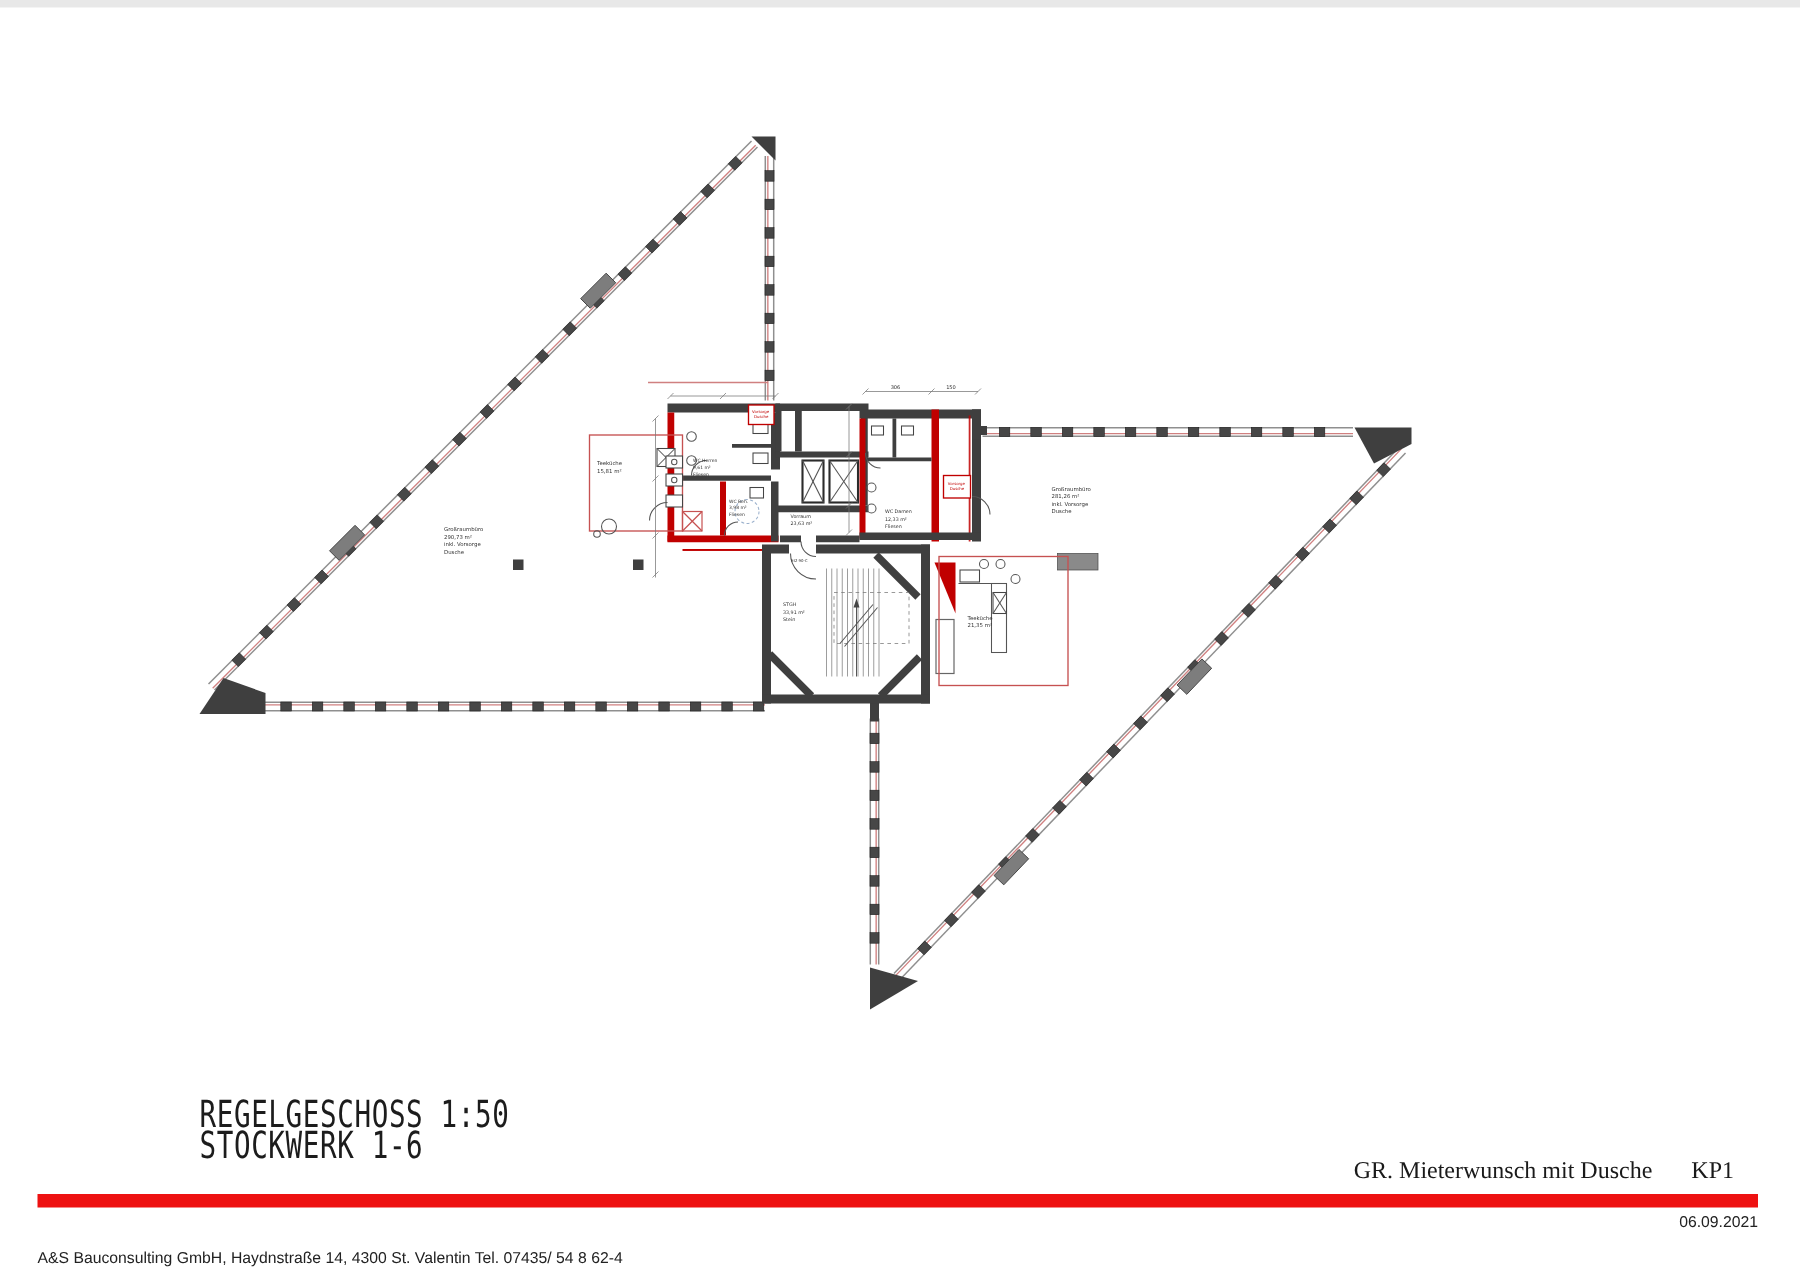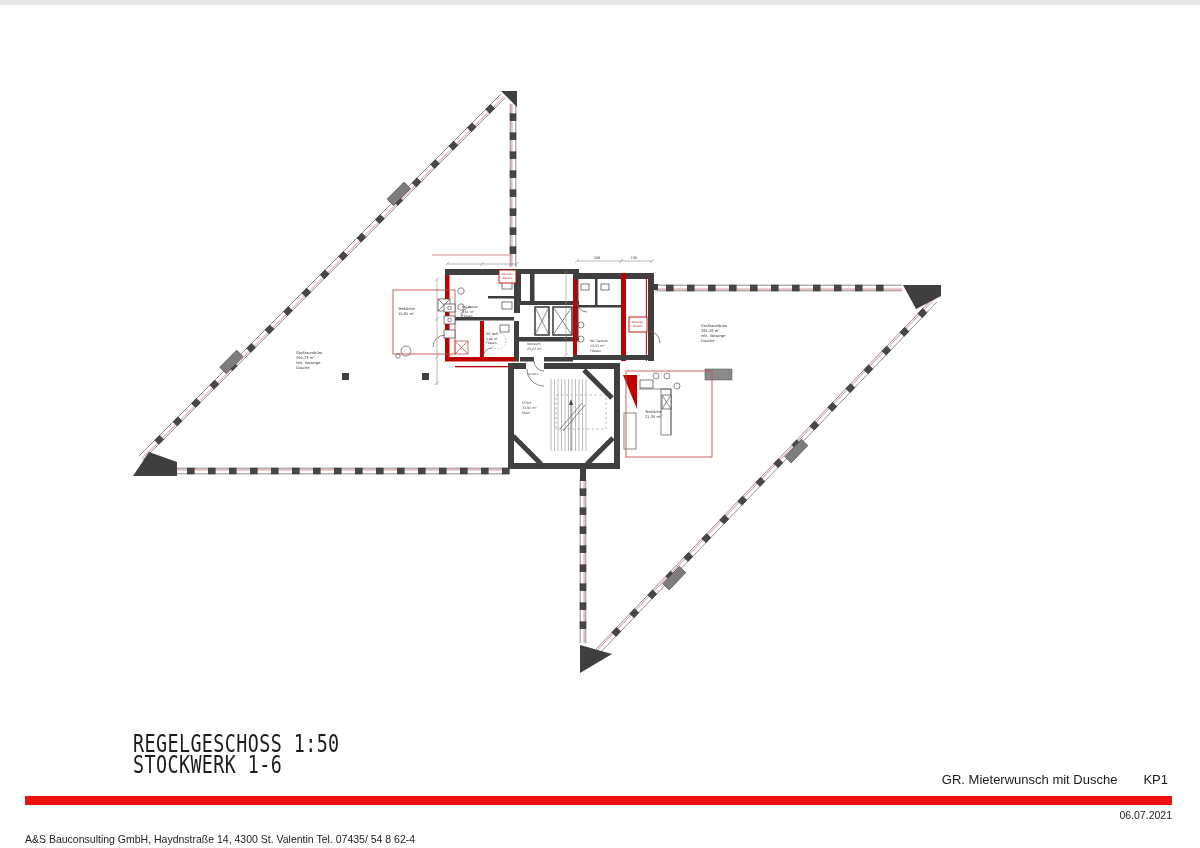--- a/index.html
+++ b/index.html
@@ -22,21 +22,21 @@
   .dash{stroke-dasharray:2.4 2.4;}
   .tread{stroke:#888;stroke-width:0.55;}
   .brace{stroke:var(--wall);stroke-width:5;}
   .t{font-family:"DejaVu Sans",sans-serif;fill:#333;}
   .tr{font-family:"DejaVu Sans",sans-serif;fill:var(--marking);}
 
   
   .dtitle{position:absolute;left:133px;top:729px;font-family:"DejaVu Sans Mono",monospace;
           font-size:23px;line-height:19px;color:#1c1c1c;font-weight:500;letter-spacing:.5px;
           transform:scale(.8,1.08);transform-origin:left top;white-space:pre;}
-  .variant{position:absolute;top:767px;right:32px;font-size:13px;color:#1a1a1a;}
+  .variant{position:absolute;top:767px;right:44px;font-size:16px;color:#1a1a1a;font-family:Liberation Serif, serif;}
   .variant .code{margin-left:26px;}
   .redbar{position:absolute;left:25px;right:28px;top:791px;height:9px;background:var(--accent);}
   .footer-company{position:absolute;left:25px;top:828px;font-size:10.5px;color:#222;}
   .footer-date{position:absolute;right:28px;top:804px;font-size:10.5px;color:#222;}
 </style>
 </head>
 <body>
 
 <div class="page">
 
@@ -410,14 +410,14 @@
 
   <div class="dtitle"><span>REGELGESCHOSS 1:50</span><br><span>STOCKWERK 1-6</span></div>
 
   <div class="variant">
     <span>GR. Mieterwunsch mit Dusche</span><span class="code">KP1</span>
   </div>
 
   <div class="redbar"></div>
 
   <div class="footer-company">A&amp;S Bauconsulting GmbH, Haydnstraße 14, 4300 St. Valentin Tel. 07435/ 54 8 62-4</div>
-  <div class="footer-date">06.07.2021</div>
+  <div class="footer-date">06.09.2021</div>
 </div>
 
 </body></html>

